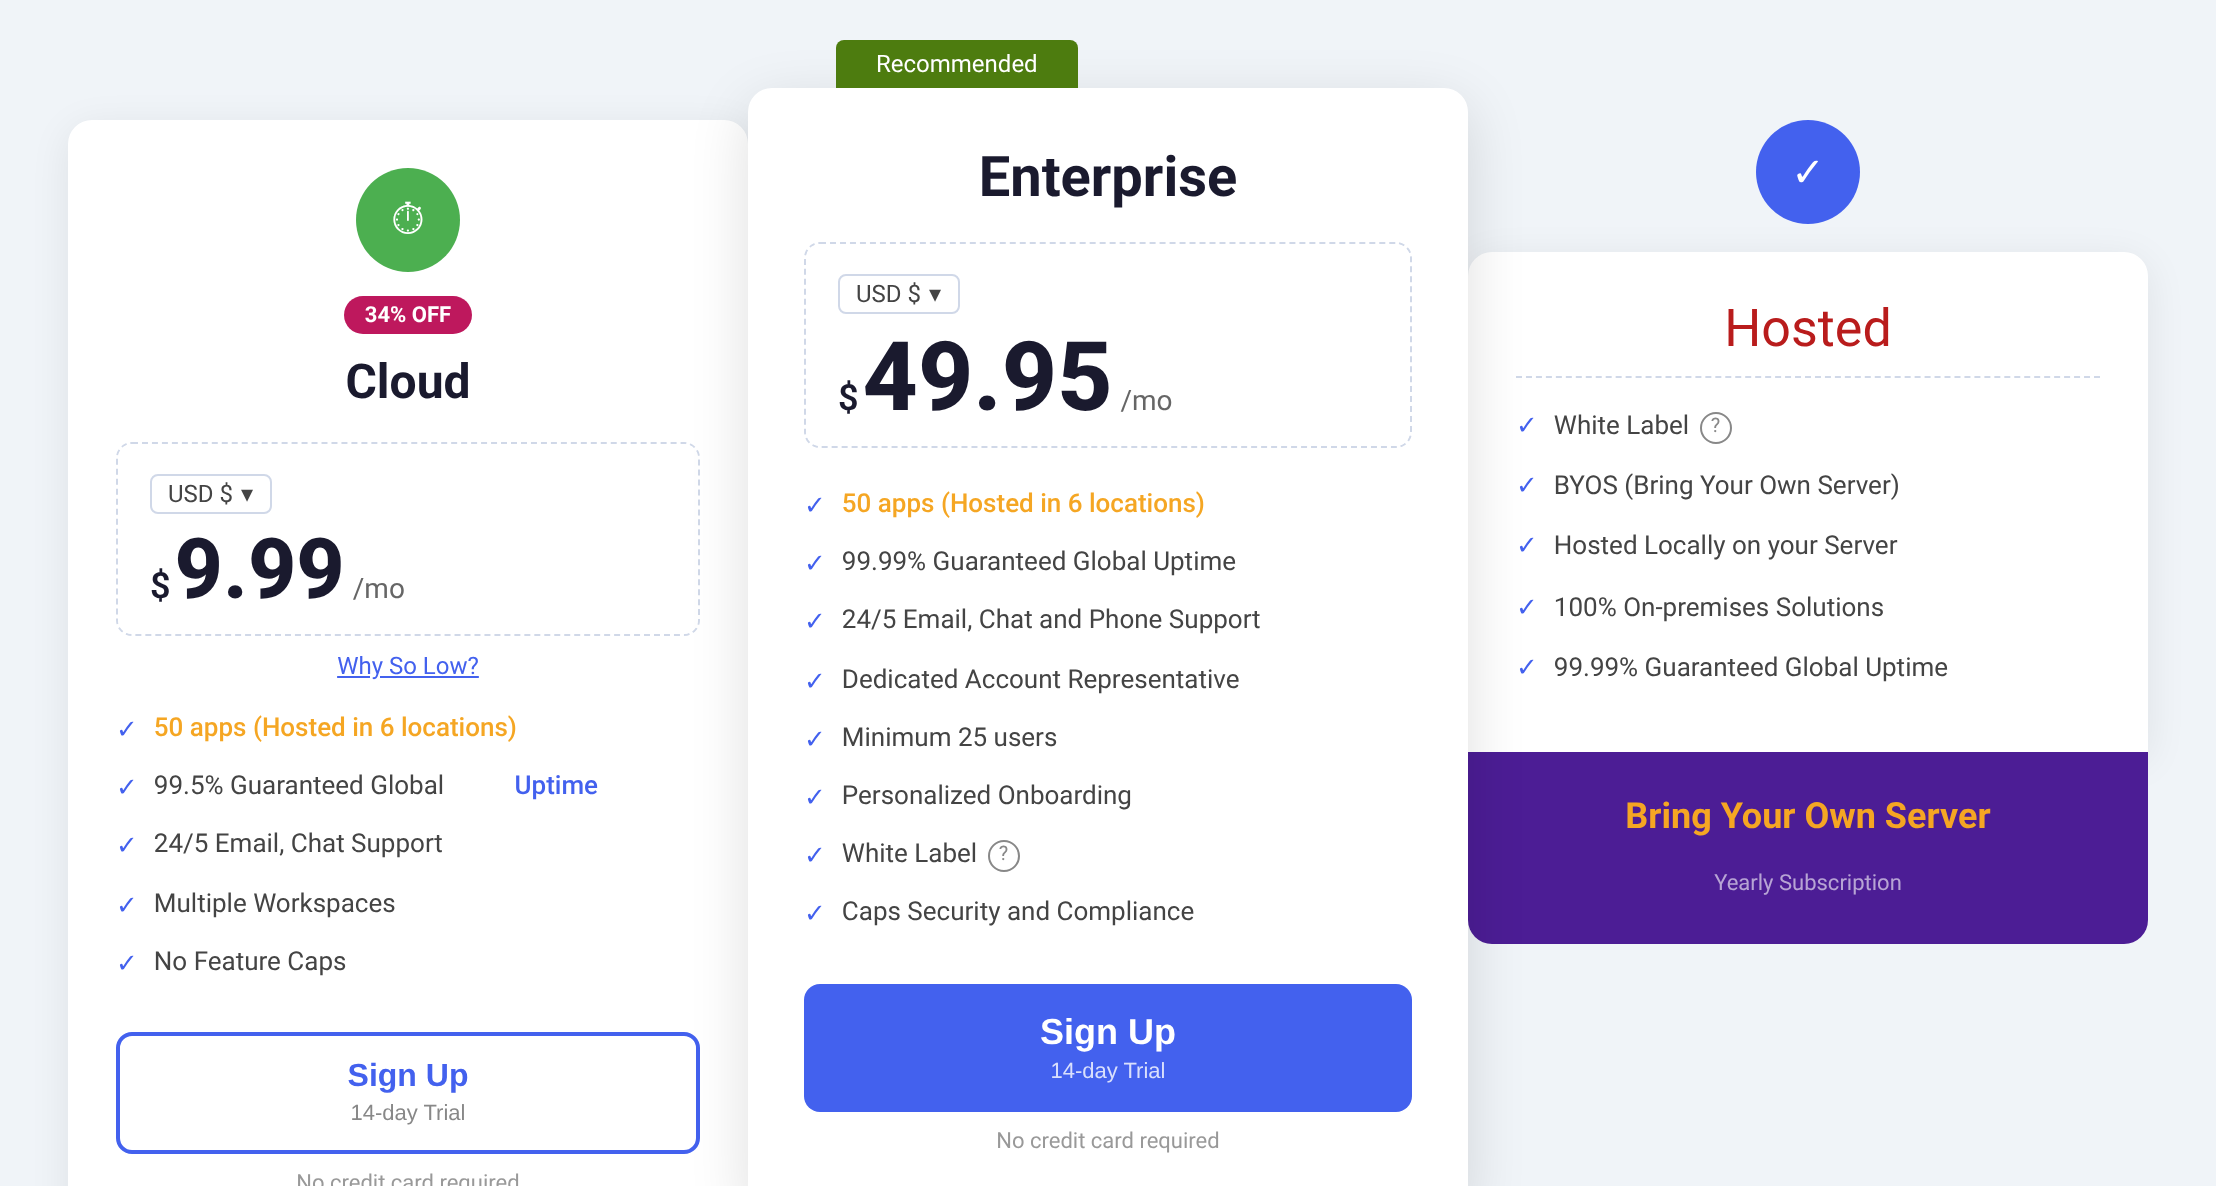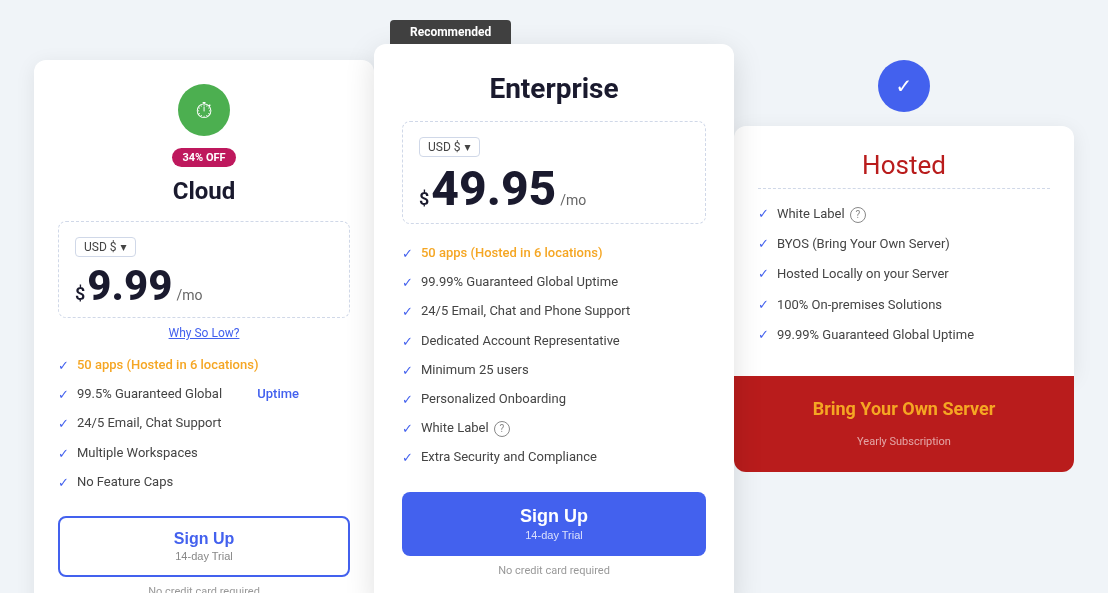--- a/index.html
+++ b/index.html
@@ -165,28 +165,28 @@
       font-size: 11px;
     }
 
     
     .card-enterprise-wrapper {
       position: relative;
       z-index: 2;
       margin-top: 0;
     }
     .recommended-badge {
-      background: #404040;
+      background: #4d7c0f;
       color: #fff;
       font-size: 12px;
-      font-weight: 700;
+      font-weight: 400;
       padding: 5px 20px;
       border-radius: 4px 4px 0 0;
       display: inline-block;
-      margin-left: 16px;
+      margin-left: 44px;
     }
     .card-enterprise {
       background: #fff;
       border-radius: 12px;
       padding: 28px 28px 28px;
       width: 360px;
       box-shadow: 0 8px 30px rgba(0,0,0,0.13);
     }
     .card-enterprise .card-title {
       font-size: 28px;
@@ -277,21 +277,21 @@
       color: #444;
       margin-bottom: 12px;
       line-height: 1.4;
     }
     .hosted-features li .check {
       color: #4361ee;
       font-size: 13px;
       flex-shrink: 0;
     }
     .card-hosted-bottom {
-      background: #b91c1c;
+      background: #4c1d95;
       border-radius: 0 0 12px 12px;
       padding: 22px 24px 24px;
     }
     .byos-title {
       color: #f5a623;
       font-size: 18px;
       font-weight: 700;
       text-align: center;
       margin-bottom: 16px;
     }
@@ -425,21 +425,21 @@
         <li>
           <span class="check">✓</span>
           <span>Personalized Onboarding</span>
         </li>
         <li>
           <span class="check">✓</span>
           <span>White Label <span class="help-icon">?</span></span>
         </li>
         <li>
           <span class="check">✓</span>
-          <span>Extra Security and Compliance</span>
+          <span>Caps Security and Compliance</span>
         </li>
       </ul>
       <button class="btn-signup-filled">
         <span class="btn-label">Sign Up</span>
         <span class="btn-sub">14-day Trial</span>
       </button>
       <div class="no-cc">No credit card required</div>
     </div>
   </div>
 

